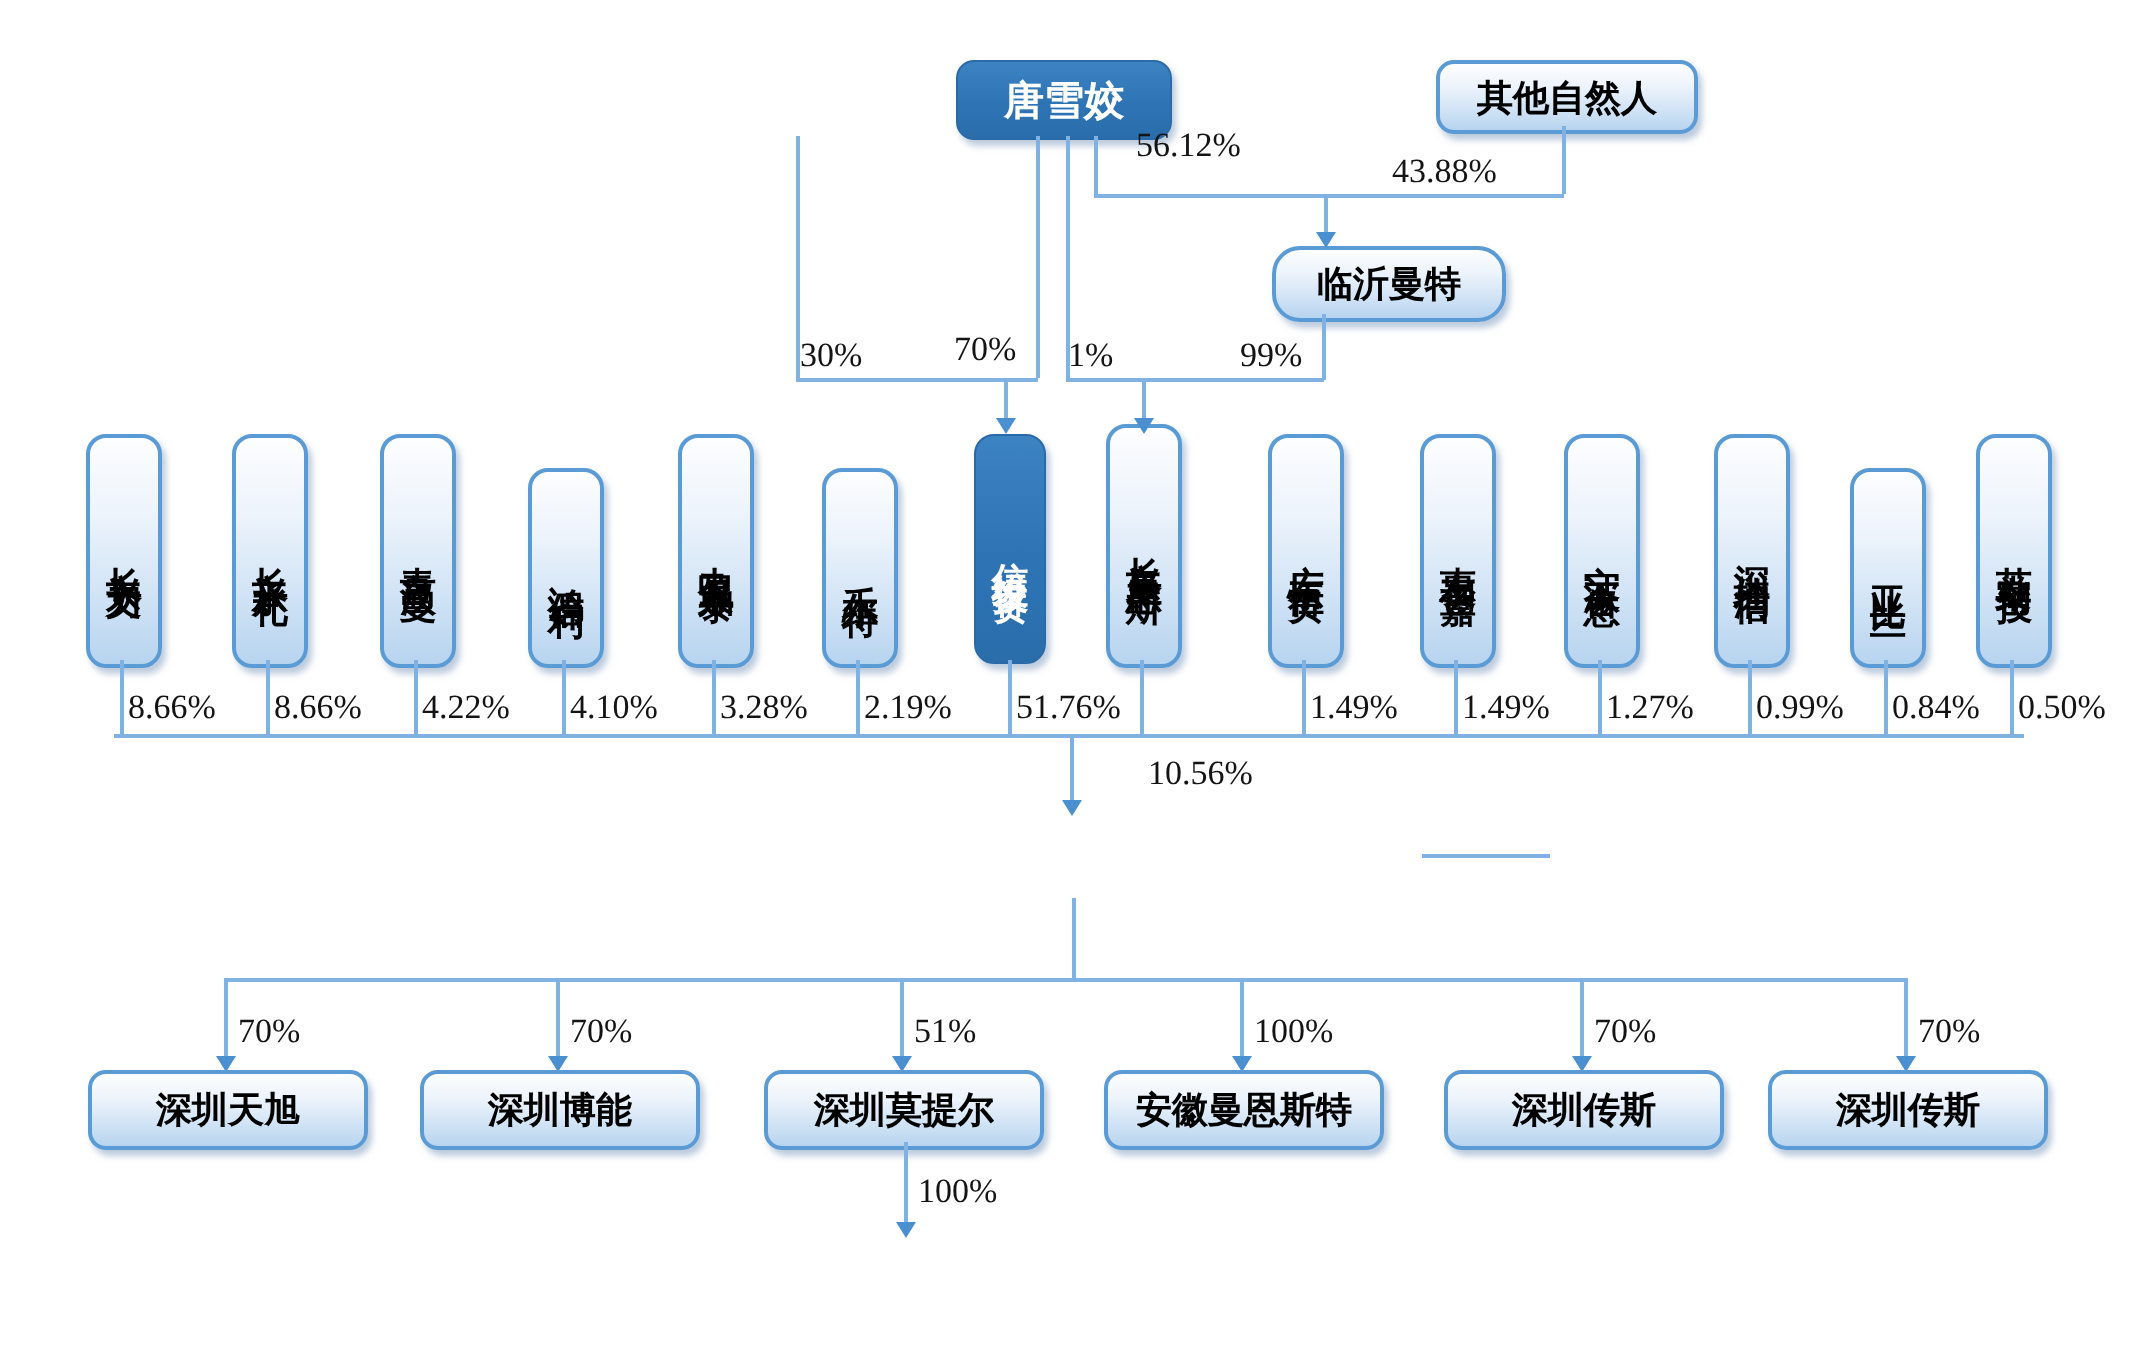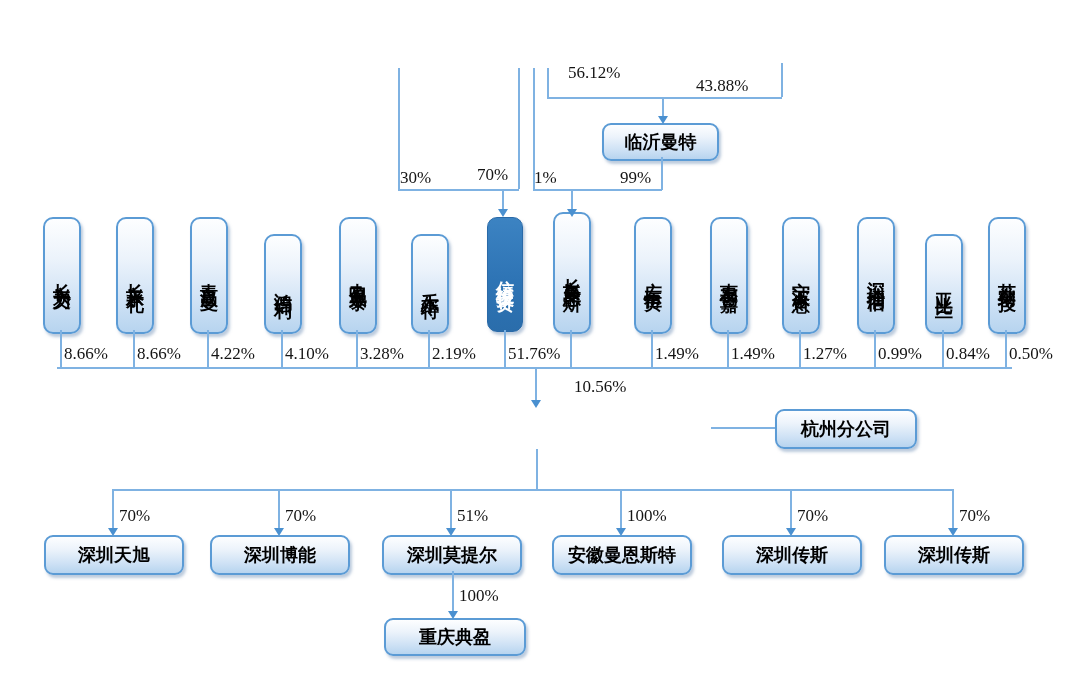--- a/index.html
+++ b/index.html
@@ -23,21 +23,27 @@
     font-size:18px;line-height:1;}
   .pct{position:absolute;font-family:"Liberation Serif","DejaVu Serif",serif;
     font-size:17px;color:#141414;white-space:nowrap;}
   .t20{font-size:20px;} .t19{font-size:19px;} .t18{font-size:18px;}
 </style>
 </head>
 <body>
 
 <div id="canvas">
 
-  <div class="box light t18" style="left:602px;top:123px;width:113px;height:34px;">
+  <div class="box dark t20" style="left:478px;top:30px;width:106px;height:38px;">
+    <span>唐雪姣</span>
+  </div>
+  <div class="box light t18" style="left:718px;top:30px;width:127px;height:33px;">
+    <span>其他自然人</span>
+  </div>
+  <div class="box light t18" style="left:636px;top:123px;width:113px;height:34px;border-radius:14px;">
     <span>临沂曼特</span>
   </div>
 
   <div class="pct" style="left:568px;top:63px;">56.12%</div>
   <div class="pct" style="left:696px;top:76px;">43.88%</div>
   <div class="pct" style="left:400px;top:168px;">30%</div>
   <div class="pct" style="left:477px;top:165px;">70%</div>
   <div class="pct" style="left:534px;top:168px;">1%</div>
   <div class="pct" style="left:620px;top:168px;">99%</div>
 
@@ -148,23 +154,20 @@
 
     <div>
       <div class="box light vbox" style="left: 988px; top: 217px; width: 34px; height: 113px;">
         <span class="vtext">苏棠创投</span>
       </div>
       <div class="ln" style="left: 1005px; top: 330px; width: 1.5px; height: 37px;"></div>
       <div class="pct" style="left: 1009px; top: 344px;">0.50%</div>
     </div>
   </div>
 
-  <div class="box light t18" style="left:775px;top:409px;width:138px;height:36px;">
-    <span>杭州分公司</span>
-  </div>
 
   <div id="subsidiaries">
     <div>
       <div class="ln" style="left: 112px; top: 489px; width: 1.5px; height: 39px;"></div>
       <div class="arrowhead" style="left: 108px; top: 528px;"></div>
       <div class="pct" style="left: 119px; top: 506px;">70%</div>
       <div class="box light t18" style="left: 44px; top: 535px; width: 136px; height: 36px;">
         <span>深圳天旭</span>
       </div>
     </div>
@@ -209,23 +212,20 @@
       <div class="ln" style="left: 952px; top: 489px; width: 1.5px; height: 39px;"></div>
       <div class="arrowhead" style="left: 948px; top: 528px;"></div>
       <div class="pct" style="left: 959px; top: 506px;">70%</div>
       <div class="box light t18" style="left: 884px; top: 535px; width: 136px; height: 36px; justify-content: center;">
         <span>深圳传斯</span>
       </div>
     </div>
   </div>
 
   <div class="pct" style="left:459px;top:586px;">100%</div>
-  <div class="box light t18" style="left:384px;top:618px;width:138px;height:34px;">
-    <span>重庆典盈</span>
-  </div>
 
   <div id="wires">
       <div class="ln" style="left: 398px; top: 68px; width: 1.5px; height: 121px;"></div>
       <div class="ln" style="left: 518px; top: 68px; width: 1.5px; height: 121px;"></div>
       <div class="ln" style="left: 398px; top: 189px; width: 121px; height: 1.5px;"></div>
       <div class="ln" style="left: 502px; top: 189px; width: 1.5px; height: 20px;"></div>
       <div class="ln" style="left: 533px; top: 68px; width: 1.5px; height: 121px;"></div>
       <div class="ln" style="left: 661px; top: 157px; width: 1.5px; height: 33px;"></div>
       <div class="ln" style="left: 533px; top: 189px; width: 129px; height: 1.5px;"></div>
       <div class="ln" style="left: 571px; top: 189px; width: 1.5px; height: 20px;"></div>

